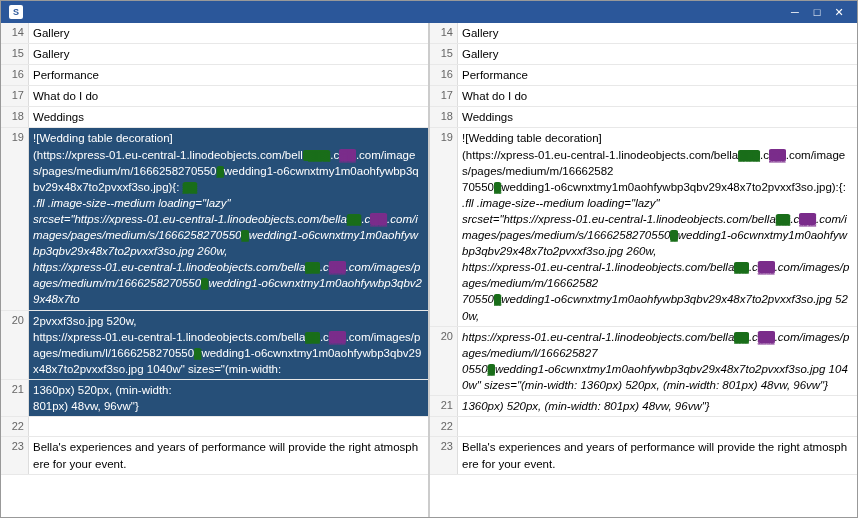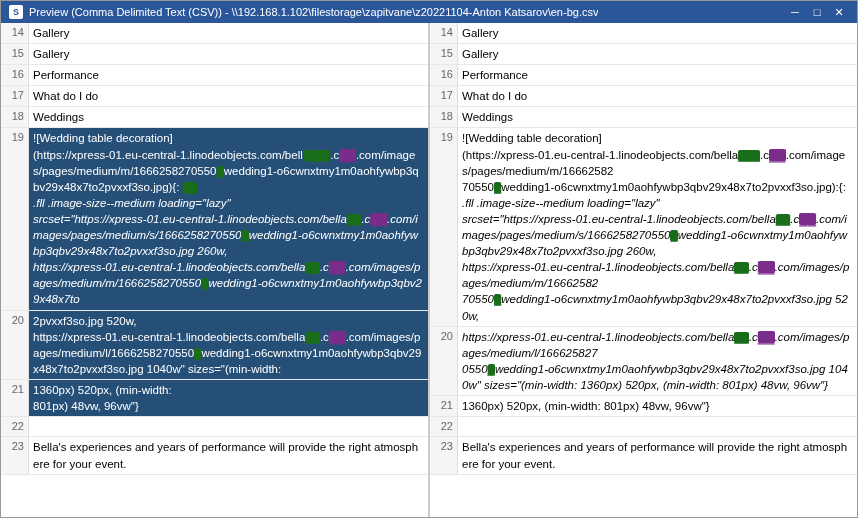--- a/index.html
+++ b/index.html
@@ -172,21 +172,20 @@
       border-radius: 4px;
     }
   </style>
 </head>
 <body>
 
 <div class="window">
   <div class="title-bar">
     <div class="title-bar-left">
       <div class="title-bar-icon">S</div>
-      <span class="title-bar-text">Preview (Comma Delimited Text (CSV)) - \\192.168.1.102\filestorage\zapitvane\z20221104-Anton Katsarov\en-bg.csv</span>
     </div>
     <div class="title-bar-controls">
       <button class="title-btn">─</button>
       <button class="title-btn">□</button>
       <button class="title-btn close">✕</button>
     </div>
   </div>
 
   <div class="content-area">
 
@@ -300,21 +299,21 @@
 
       <div class="row row-20">
         <div class="row-num">20</div>
         <div class="row-content" style="font-style:italic">
           https://xpress-01.eu-central-1.linodeobjects.com/bella<span class="redacted">▓▓</span>.c<span class="redacted2">▓▓</span>.com/images/pages/medium/l/166625827<br>0550<span class="redacted">▓</span>wedding1-o6cwnxtmy1m0aohfywbp3qbv29x48x7to2pvxxf3so.jpg 1040w" sizes="(min-width: 1360px) 520px, (min-width: 801px) 48vw, 96vw"}
         </div>
       </div>
 
       <div class="row row-21">
         <div class="row-num">21</div>
-        <div class="row-content" style="">
+        <div class="row-content" style="font-style:italic">
           1360px) 520px, (min-width: 801px) 48vw, 96vw"}
         </div>
       </div>
 
       <div class="row row-22">
         <div class="row-num">22</div>
         <div class="row-content">
         </div>
       </div>
 

